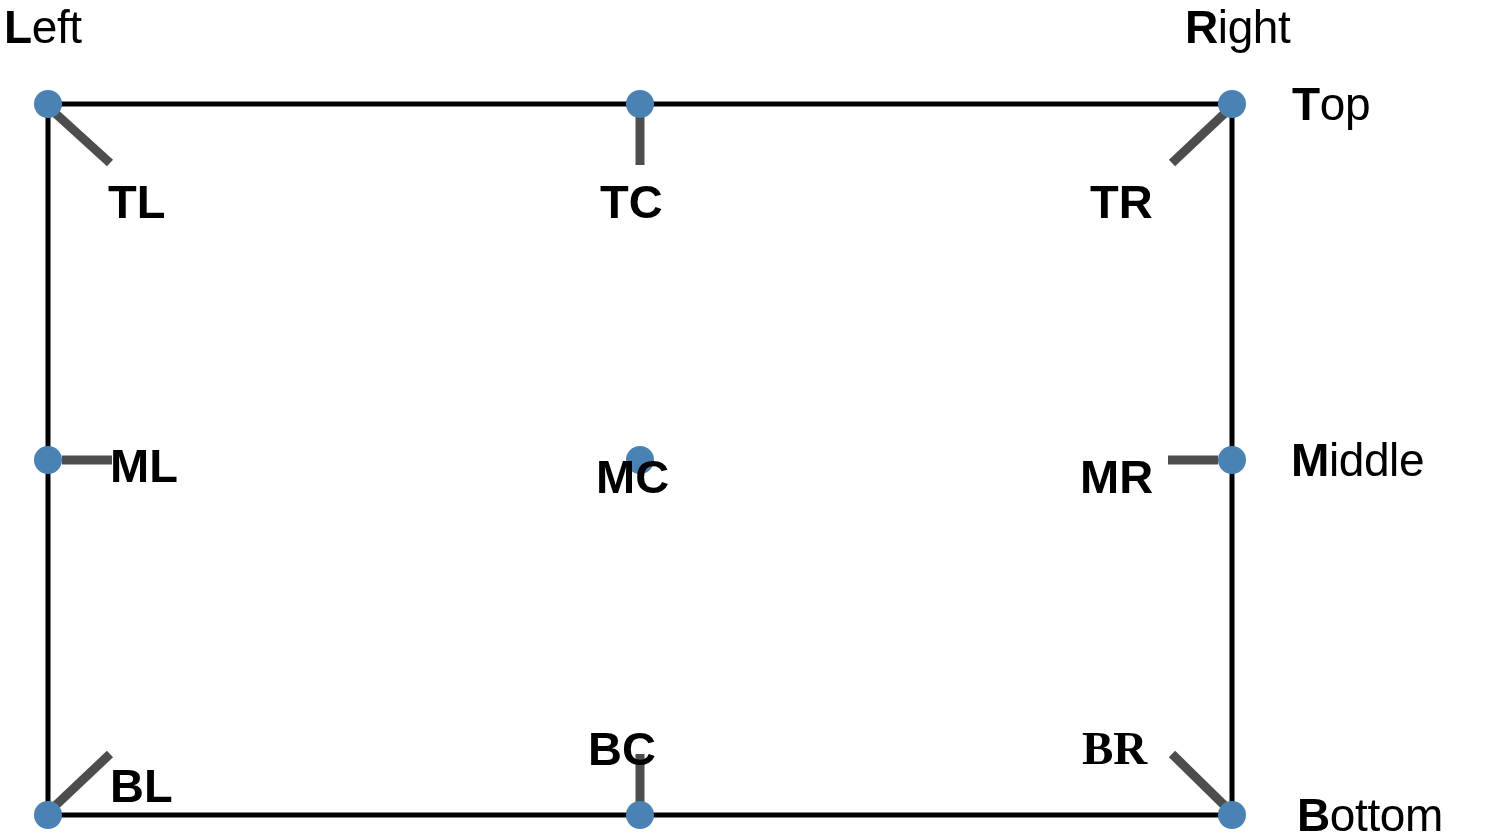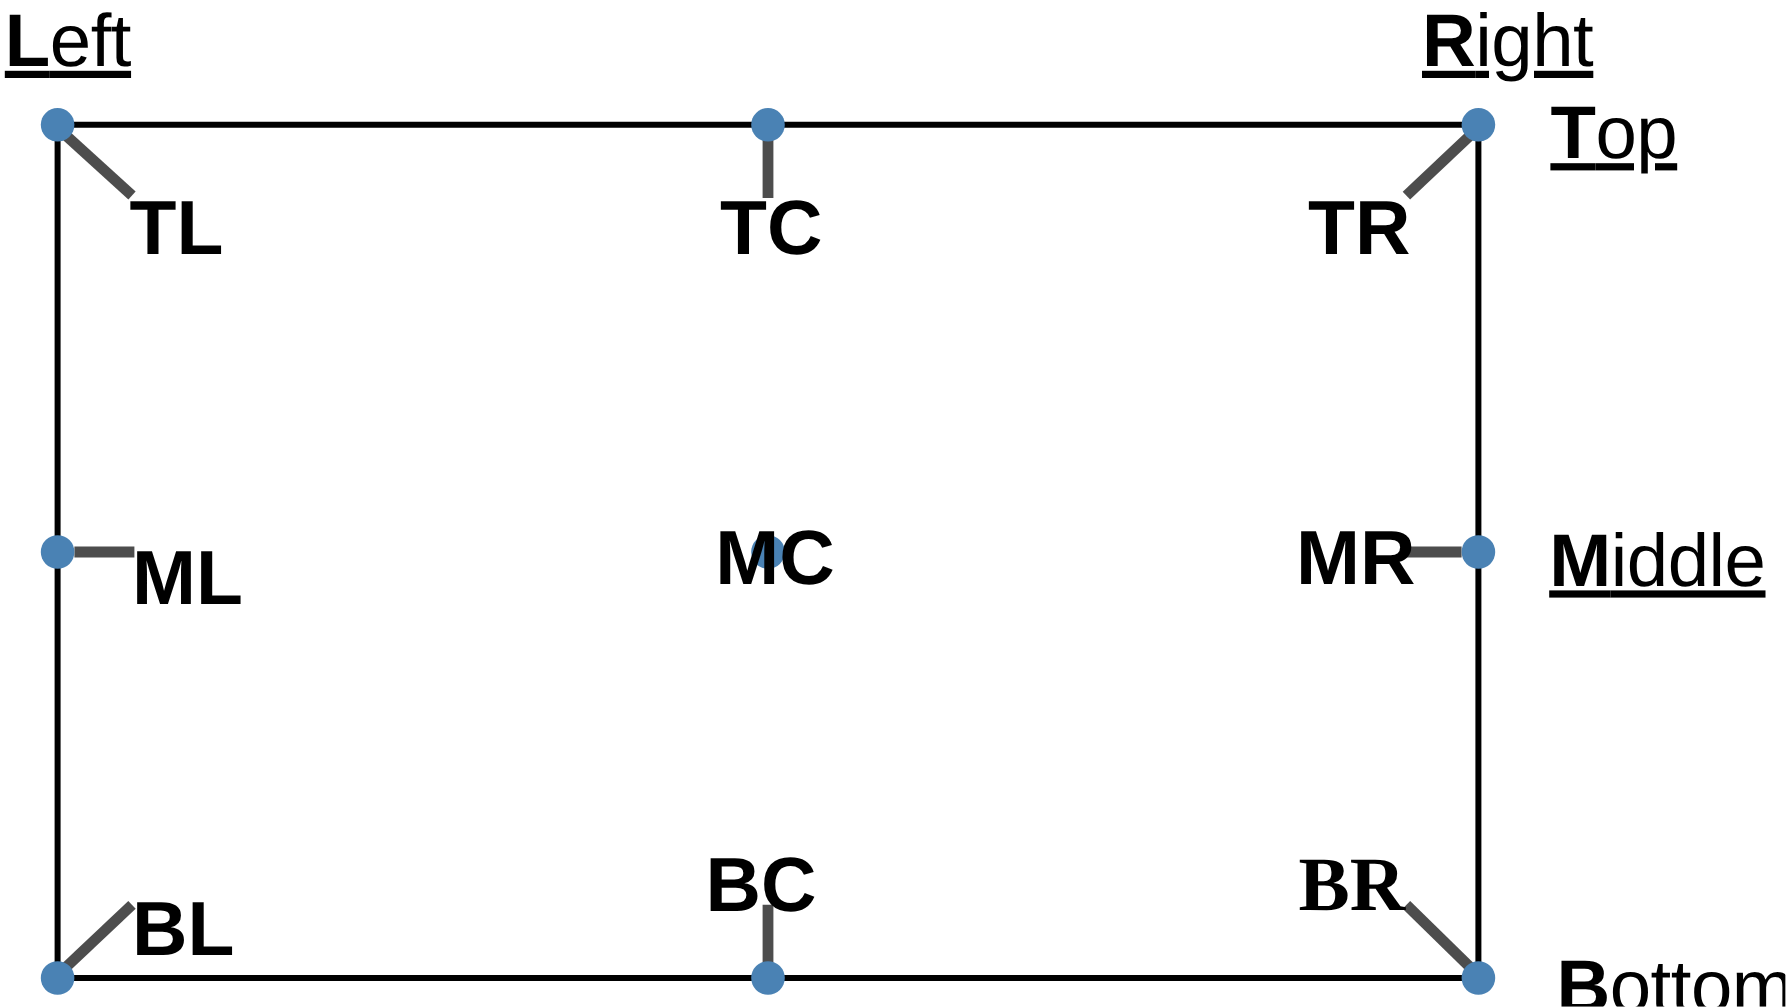--- a/index.html
+++ b/index.html
@@ -26,35 +26,35 @@
     height: 839px;
   }
   .lbl {
     position: absolute;
     white-space: nowrap;
     color: #000000;
     line-height: 1;
   }
   
   .axis-cap {
-    font-size: 62px;
+    font-size: 46px;
     letter-spacing: -0.4px;
-    text-decoration: underline;
   }
   .axis-cap .lead {
     font-weight: bold;
   }
   .axis-cap .rest {
     font-weight: normal;
   }
   
   .anchor-code {
-    font-size: 64px;
+    font-size: 47px;
     font-weight: bold;
     letter-spacing: 0px;
+    margin-top: 20px;
   }
   .anchor-node {
     fill: #4a82b4;
   }
   .frame-line {
     stroke: #000000;
     stroke-width: 5;
     fill: none;
   }
   .leader-line {
@@ -114,20 +114,20 @@
   <div class="lbl axis-cap" style="left: 1297px; top: 792px;">
     <span class="lead">B</span><span class="rest">ottom</span>
   </div>
   <div class="lbl axis-cap" style="left: 1291px; top: 437px;">
     <span class="lead">M</span><span class="rest">iddle</span>
   </div>
 
   <div class="lbl anchor-code" style="left: 108px; top: 158px;">TL</div>
   <div class="lbl anchor-code" style="left: 600px; top: 158px;">TC</div>
   <div class="lbl anchor-code" style="left: 1090px; top: 158px;">TR</div>
-  <div class="lbl anchor-code" style="left: 110px; top: 449px;">ML</div>
+  <div class="lbl anchor-code" style="left: 110px; top: 422px;">ML</div>
   <div class="lbl anchor-code" style="left: 596px; top: 433px;">MC</div>
   <div class="lbl anchor-code" style="left: 1080px; top: 433px;">MR</div>
   <div class="lbl anchor-code" style="left: 110px; top: 742px;">BL</div>
   <div class="lbl anchor-code" style="left: 588px; top: 705px;">BC</div>
   <div class="lbl anchor-code" style="left: 1082px; top: 705px; font-family: Liberation Serif, serif;">BR</div>
 
 </div>
 
 </body></html>

